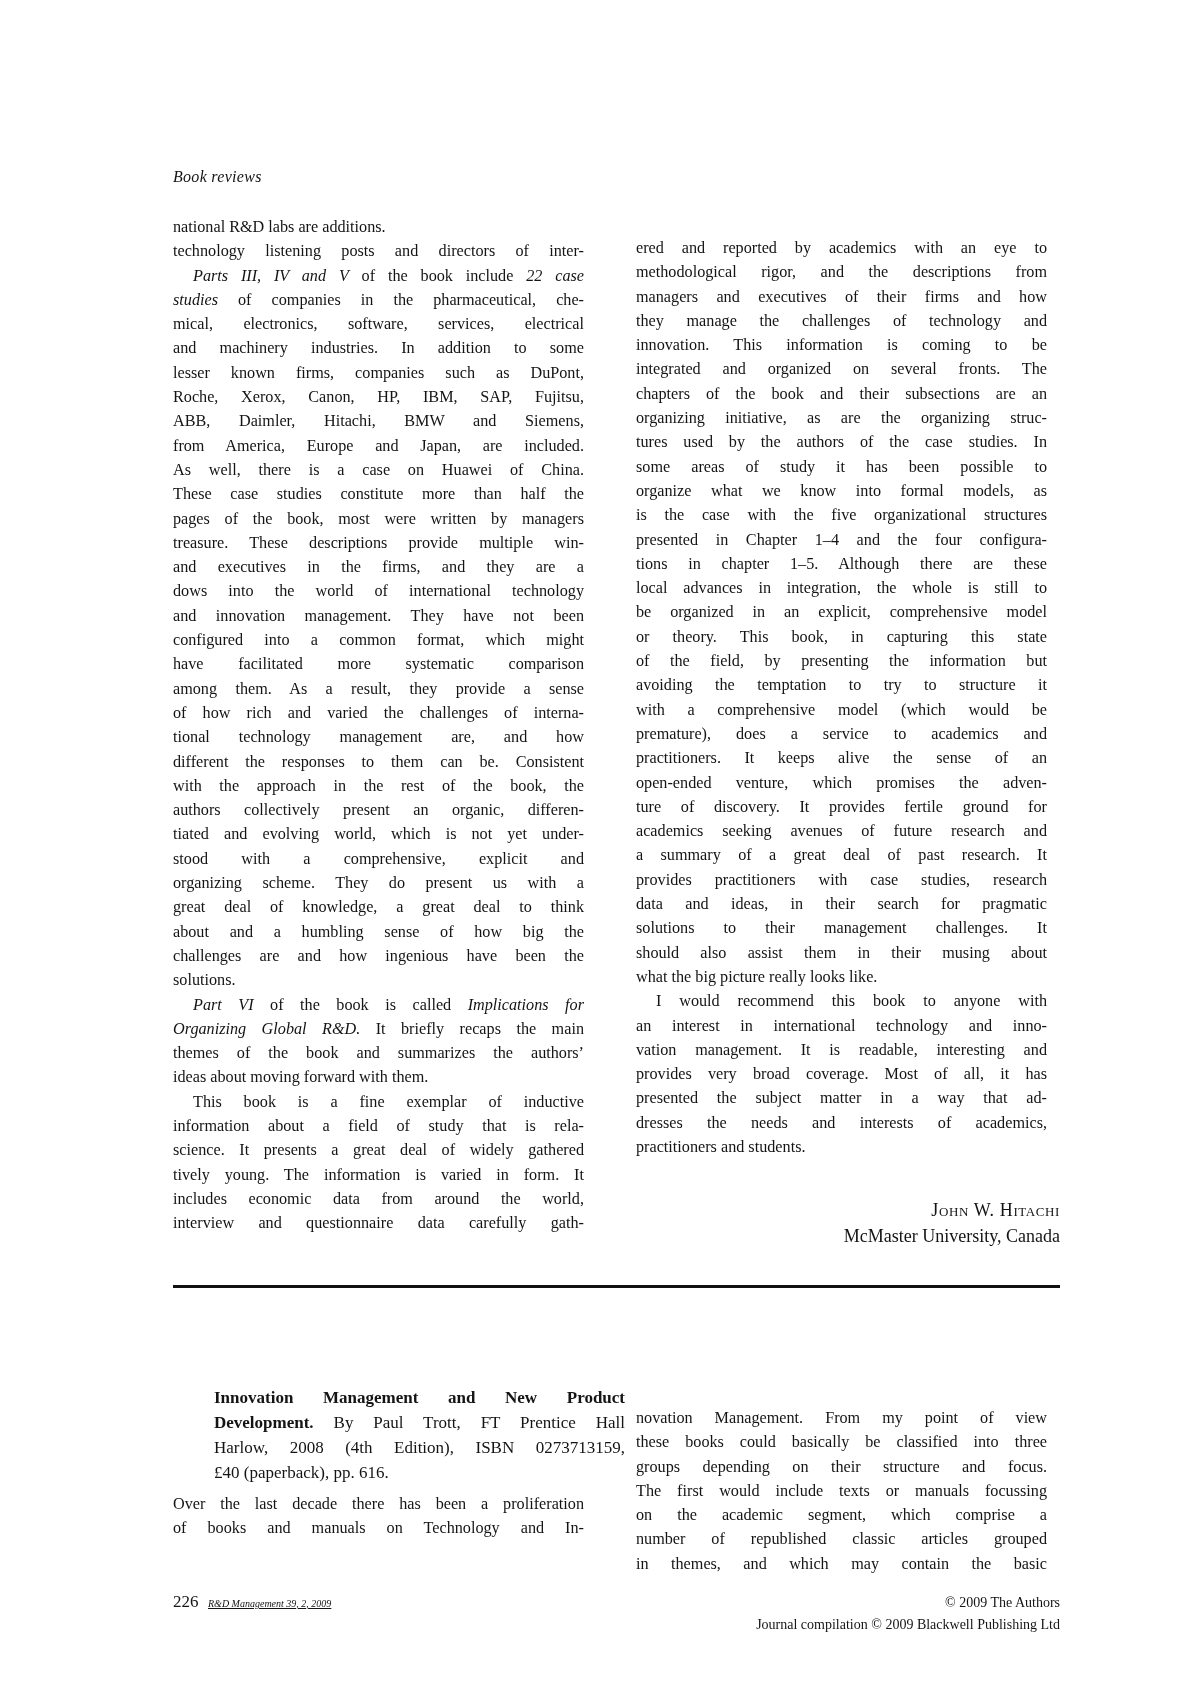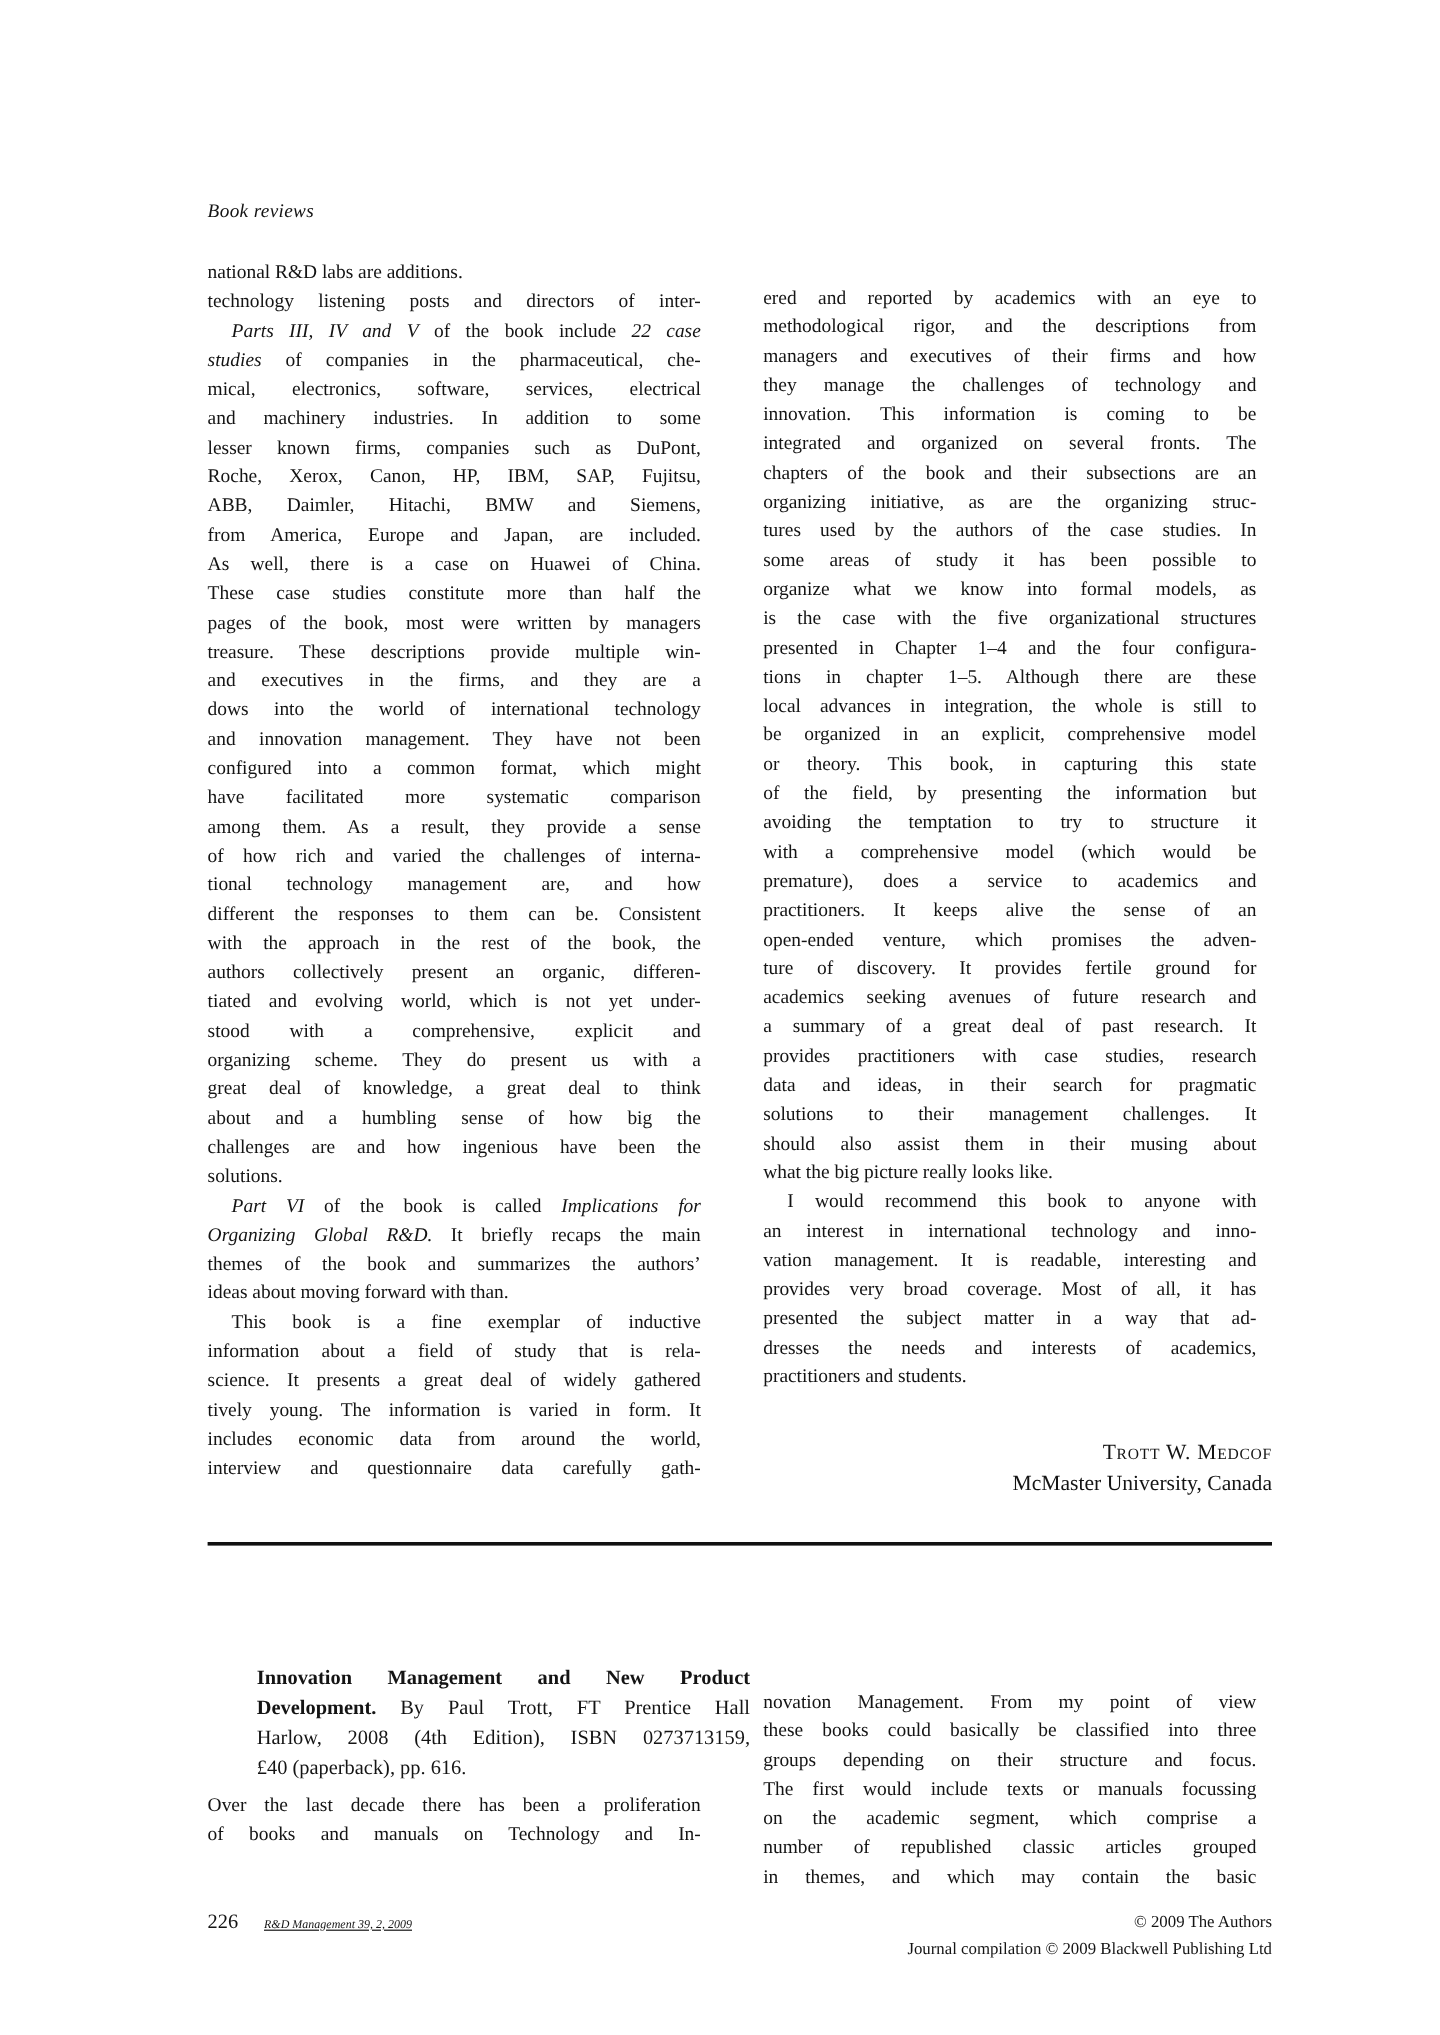--- a/index.html
+++ b/index.html
@@ -17,21 +17,21 @@
   .line.indent { padding-left: 20px; }
   .sig { position: absolute; right: 140px; text-align: right; font-family: "Liberation Serif", serif; font-size: 18px; }
   .sig-name { top: 1200px; font-variant: small-caps; letter-spacing: 0.6px; }
   .sig-aff { top: 1226px; }
   .rule { position: absolute; left: 173px; width: 887px; top: 1285px; height: 3px; background: #111; }
   .bline { display:block; height: 25px; line-height: 25px; font-size: 17px; font-family: "Liberation Serif", serif;
            white-space: nowrap; text-align: justify; text-align-last: justify; }
   .bline.last { text-align-last: left; }
   .footer { position: absolute; font-family: "Liberation Serif", serif; font-size: 14px; }
   .foot-left { left: 173px; top: 1592px; }
-  .foot-left .pg { font-size: 17px; margin-right: 18px; }
+  .foot-left .pg { font-size: 17px; margin-right: 6px; }
   .foot-left .jn { font-style: italic; font-size: 10px; text-decoration: underline; }
   .foot-right { right: 140px; top: 1592px; text-align: right; line-height: 22px; }
 </style>
 </head>
 <body>
 
 <div class="running-head">Book reviews</div>
 
 <div class="col col-left" id="r1-left" style="top:215px;">
     <span class="line last">national R&amp;D labs are additions.</span>
@@ -62,21 +62,21 @@
     <span class="line">tiated and evolving world, which is not yet under-</span>
     <span class="line">stood with a comprehensive, explicit and</span>
     <span class="line">organizing scheme. They do present us with a</span>
     <span class="line">great deal of knowledge, a great deal to think</span>
     <span class="line">about and a humbling sense of how big the</span>
     <span class="line">challenges are and how ingenious have been the</span>
     <span class="line last">solutions.</span>
     <span class="line indent"><i>Part VI</i> of the book is called <i>Implications for</i></span>
     <span class="line"><i>Organizing Global R&amp;D.</i> It briefly recaps the main</span>
     <span class="line">themes of the book and summarizes the authors’</span>
-    <span class="line last">ideas about moving forward with than.</span>
+    <span class="line last">ideas about moving forward with them.</span>
     <span class="line indent">This book is a fine exemplar of inductive</span>
     <span class="line">information about a field of study that is rela-</span>
     <span class="line">science. It presents a great deal of widely gathered</span>
     <span class="line">tively young. The information is varied in form. It</span>
     <span class="line">includes economic data from around the world,</span>
     <span class="line">interview and questionnaire data carefully gath-</span>
   </div>
 <div class="col col-right" id="r1-right" style="top:215px;">
     <span class="line">ered and reported by academics with an eye to</span>
     <span class="line">methodological rigor, and the descriptions from</span>
@@ -111,21 +111,21 @@
     <span class="line last">what the big picture really looks like.</span>
     <span class="line indent">I would recommend this book to anyone with</span>
     <span class="line">an interest in international technology and inno-</span>
     <span class="line">vation management. It is readable, interesting and</span>
     <span class="line">provides very broad coverage. Most of all, it has</span>
     <span class="line">presented the subject matter in a way that ad-</span>
     <span class="line">dresses the needs and interests of academics,</span>
     <span class="line last">practitioners and students.</span>
   </div>
 
-<div class="sig sig-name">Trott W. Medcof</div>
+<div class="sig sig-name">John W. Hitachi</div>
 <div class="sig sig-aff">McMaster University, Canada</div>
 
 <div class="rule"></div>
 
 <div class="col col-left" id="r2-cite" style="top:1385px;margin-left:41px;">
     <span class="bline"><b>Innovation Management and New Product</b></span>
     <span class="bline"><b>Development.</b> By Paul Trott, FT Prentice Hall</span>
     <span class="bline">Harlow, 2008 (4th Edition), ISBN 0273713159,</span>
     <span class="bline last">£40 (paperback), pp. 616.</span>
   </div>

